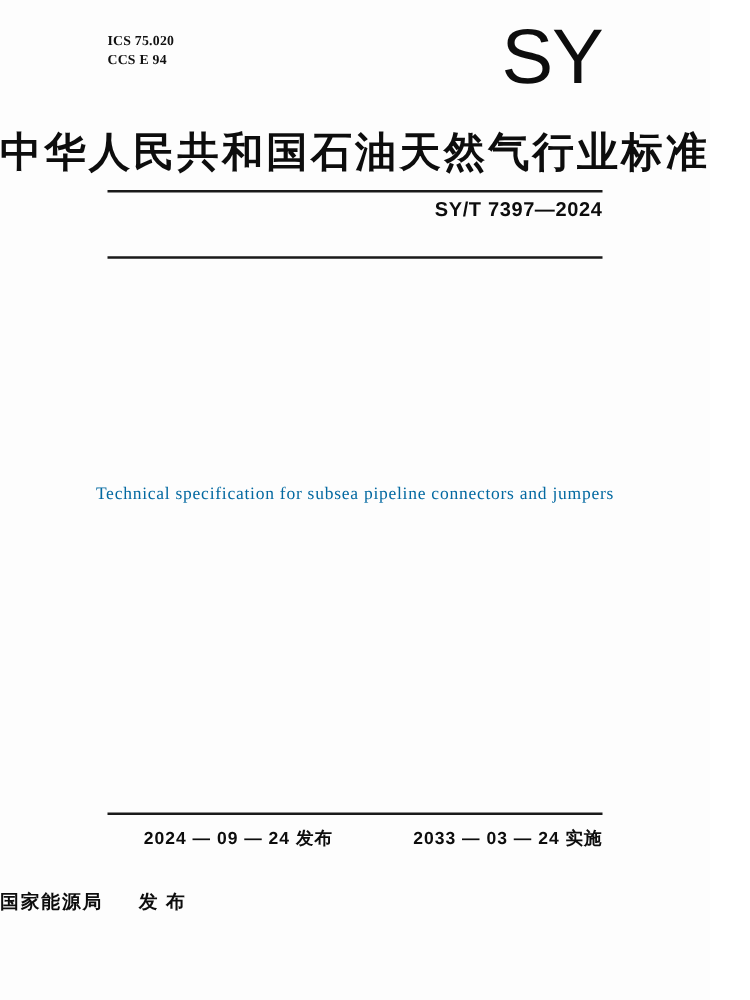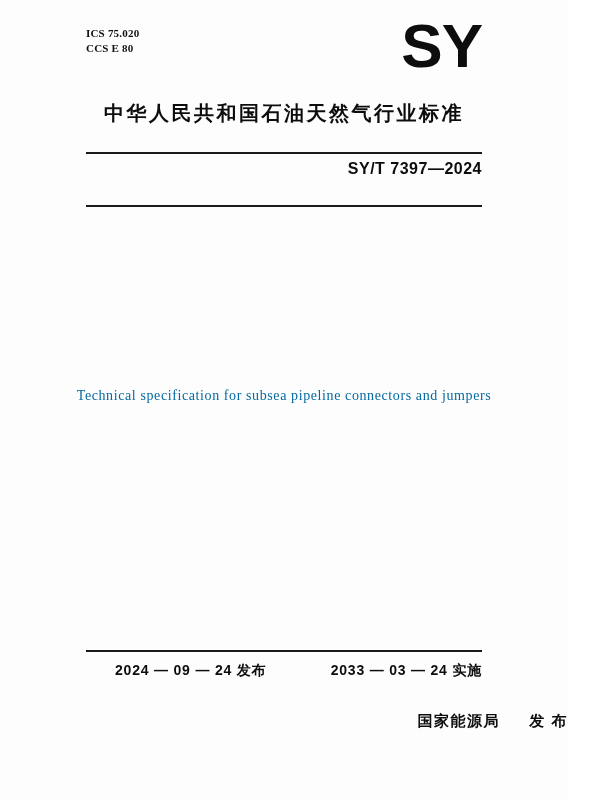--- a/index.html
+++ b/index.html
@@ -35,37 +35,37 @@
     letter-spacing: 0.2px;
     color: #111;
   }
 
   
   .sy-logo {
     position: absolute;
     right: 86px;
     top: 12px;
     font-family: "Liberation Sans", sans-serif;
-    font-weight: bold;
+    font-weight: normal;
     font-size: 62px;
     line-height: 68px;
     letter-spacing: -1px;
     color: #0d0d0d;
   }
 
   
   .std-title {
     position: absolute;
     left: 0;
     right: 0;
     top: 100px;
     text-align: center;
     font-family: "Liberation Sans", sans-serif;
     font-weight: bold;
-    font-size: 20px;
+    font-size: 33px;
     letter-spacing: 2.5px;
     color: #0d0d0d;
   }
 
   
   .rule-top {
     position: absolute;
     left: 86px;
     right: 86px;
     top: 152px;
@@ -164,40 +164,40 @@
     white-space: nowrap;
     margin-left: 29px;
   }
 
   
   .issuer {
     position: absolute;
     left: 0;
     right: 0;
     top: 712px;
-    text-align: right;
-    font-family: Liberation Sans, sans-serif;
+    text-align: left;
+    font-family: Liberation Serif, serif;
     font-weight: bold;
     font-size: 15px;
     letter-spacing: 1.5px;
     color: #0d0d0d;
   }
   .issuer .gap {
     display: inline-block;
     width: 18px;
   }
 </style>
 </head>
 <body>
 
 <div class="page">
 
   <div class="ics-block">
     <div>ICS 75.020</div>
-    <div>CCS E 80</div>
+    <div>CCS E 94</div>
   </div>
 
   <div class="sy-logo">SY</div>
 
   <div class="std-title">中华人民共和国石油天然气行业标准</div>
 
   <div class="rule-top"></div>
 
   <div class="code-block">
     <div class="code-main">SY/T 7397—2024</div>

